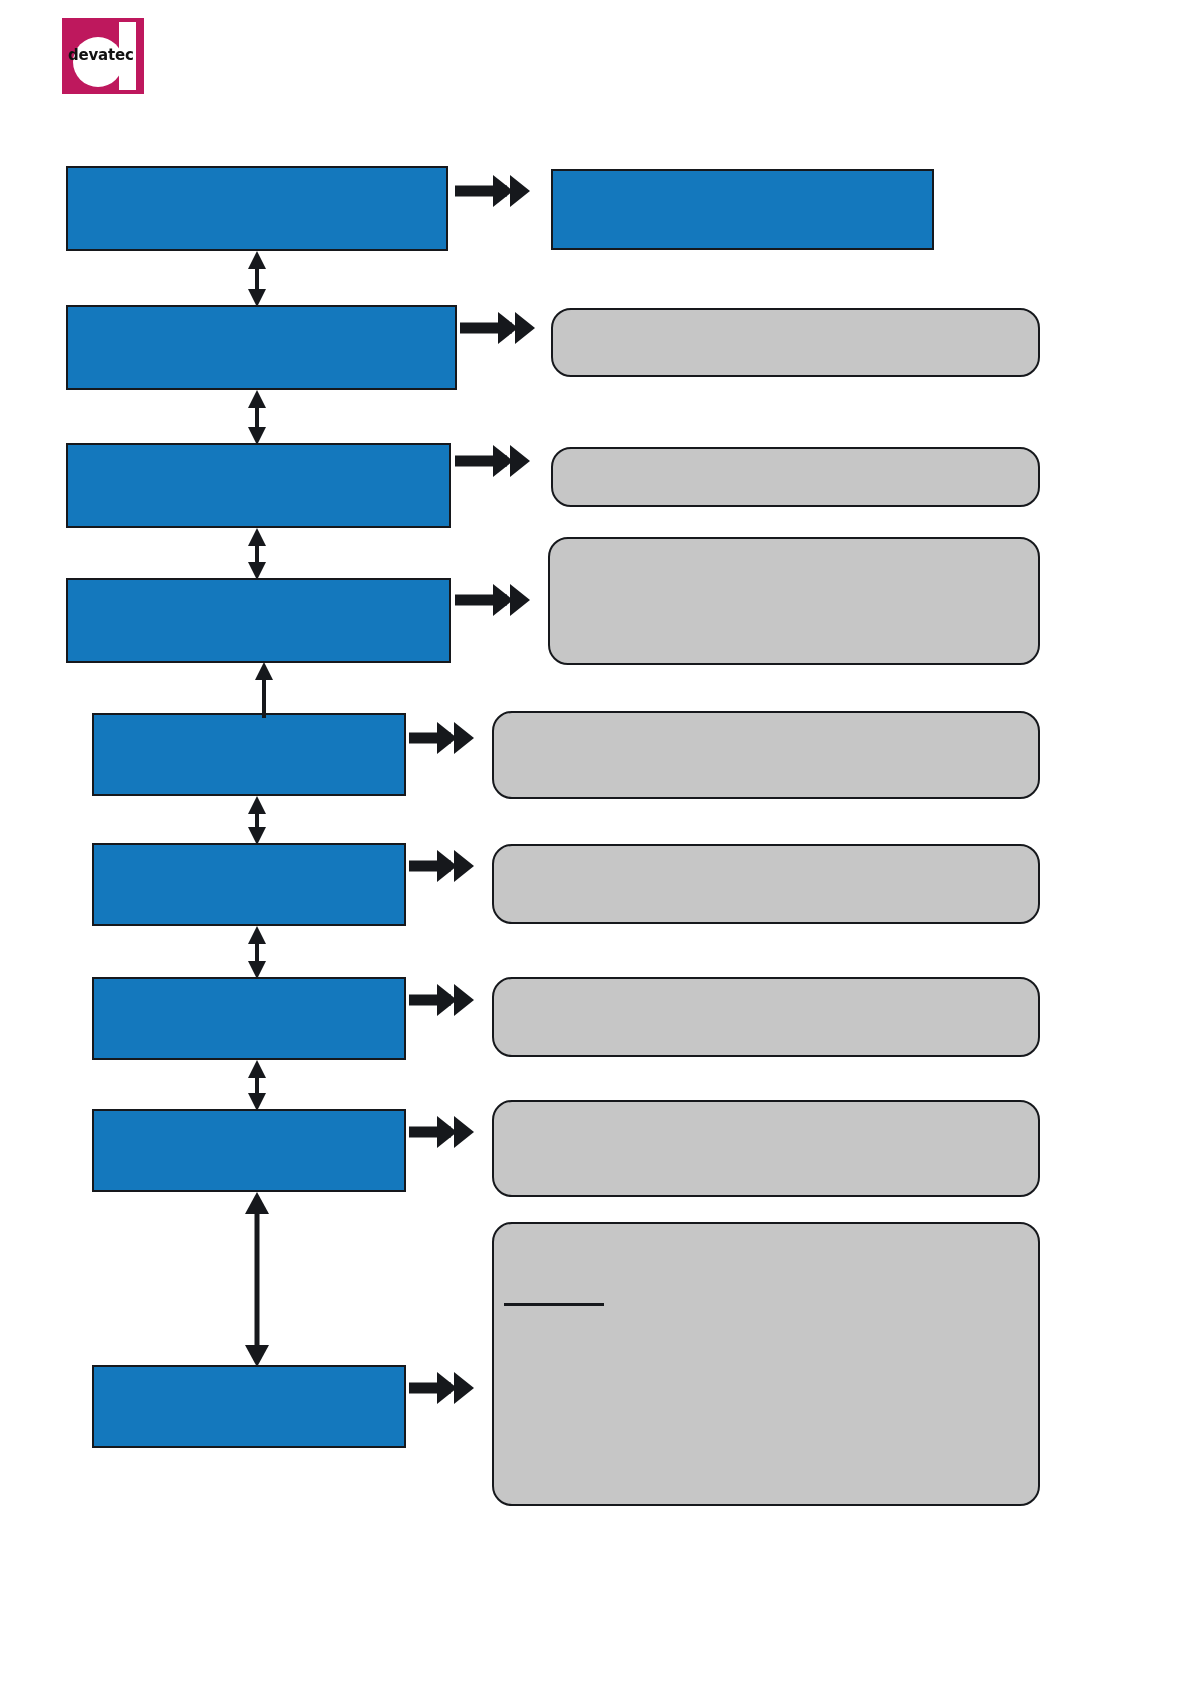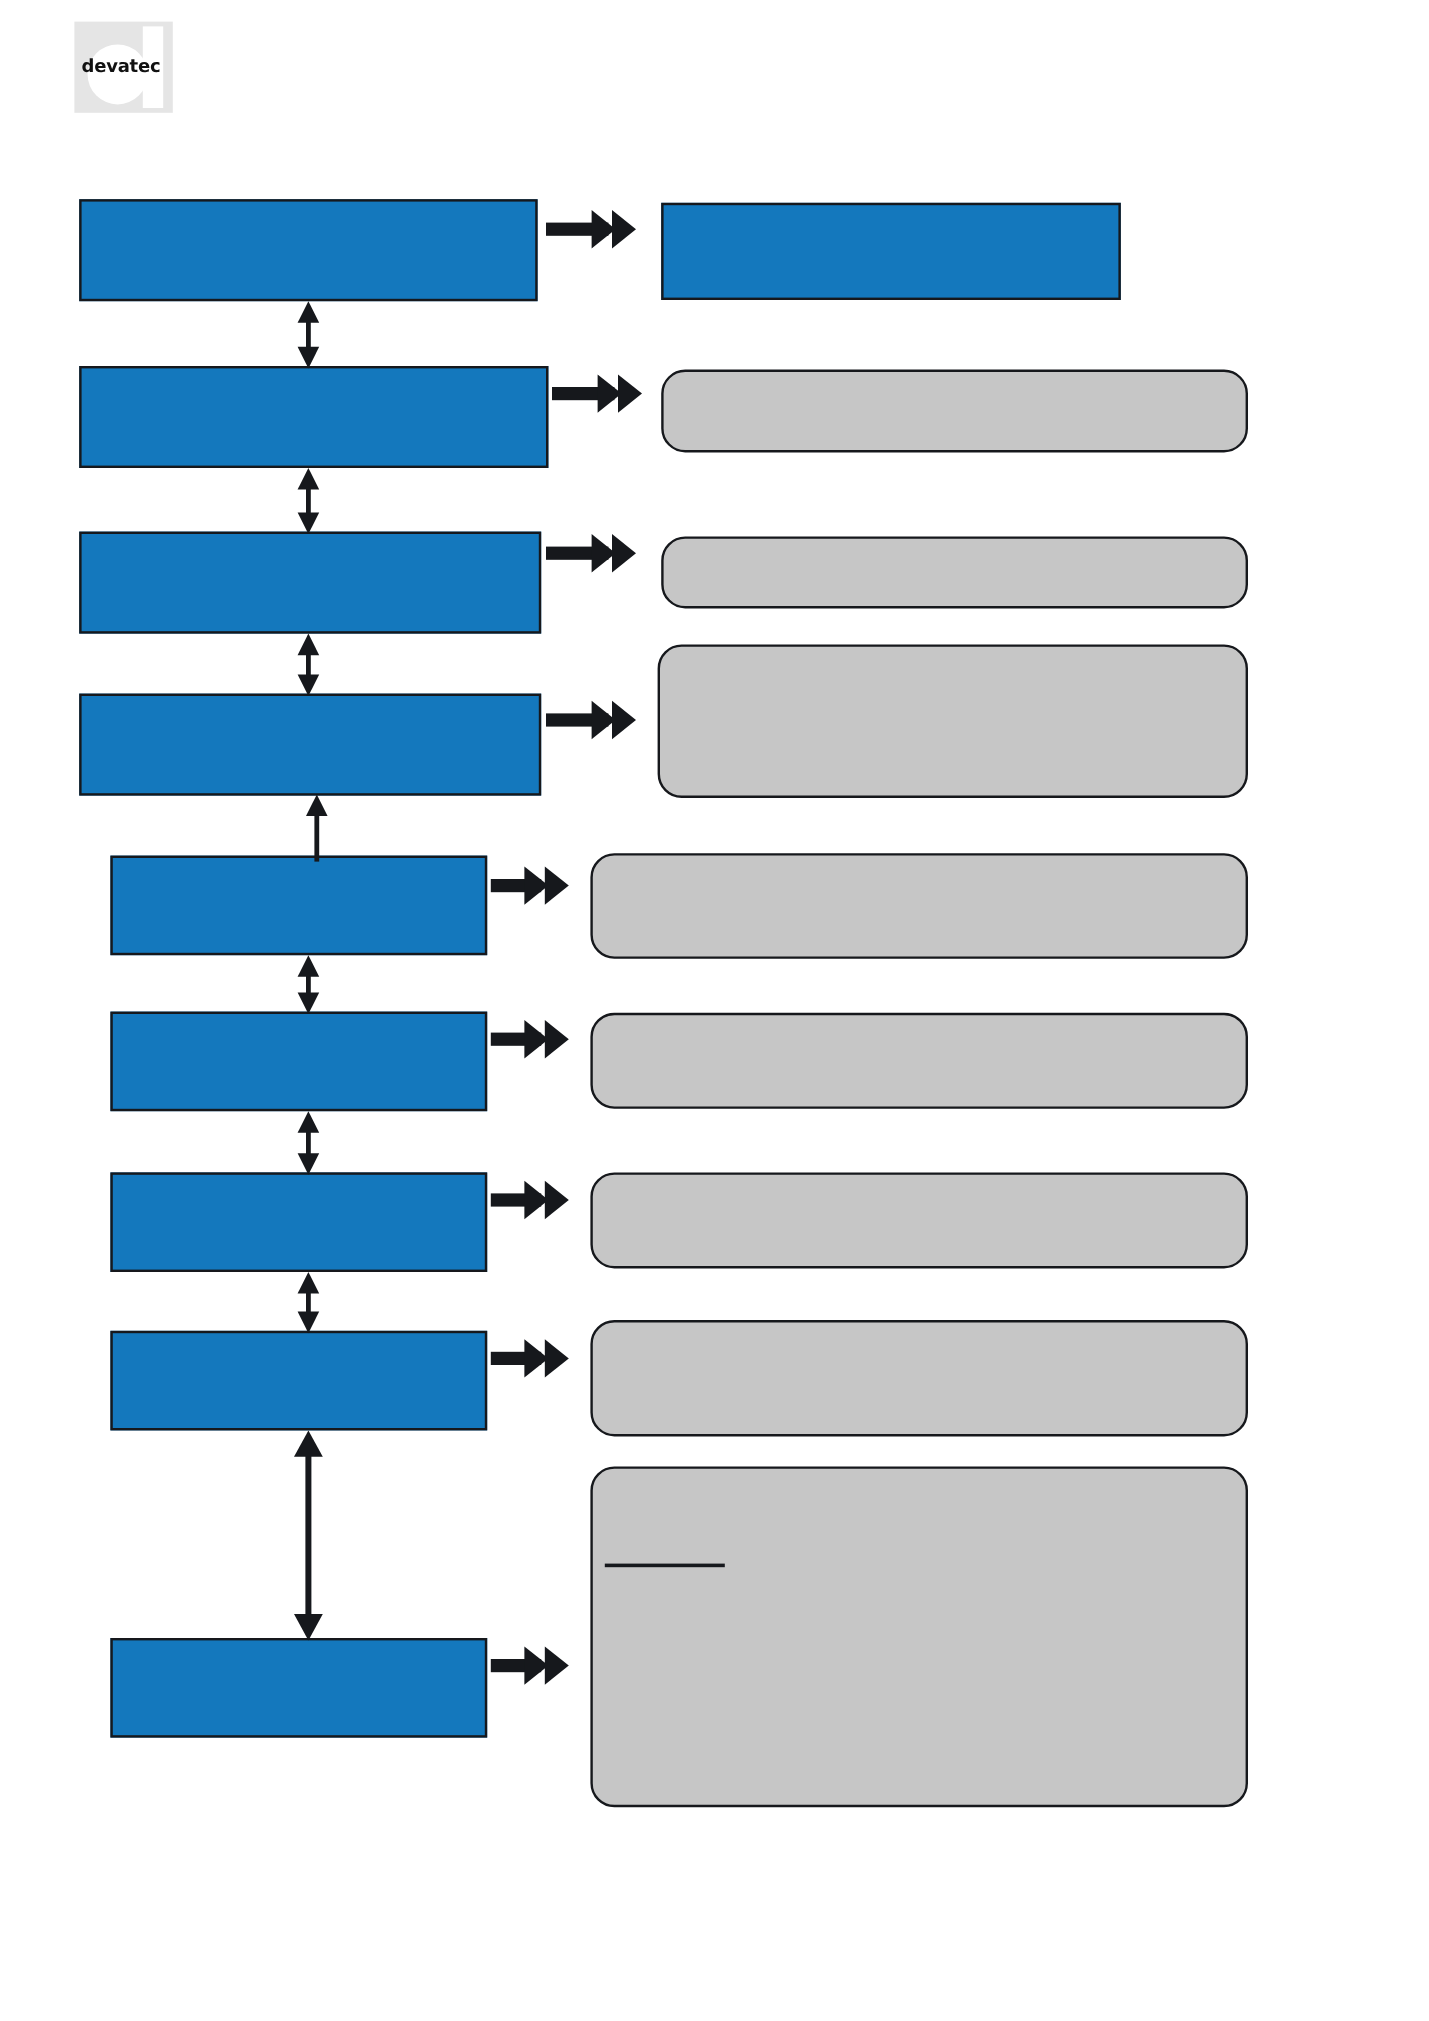--- a/index.html
+++ b/index.html
@@ -7,21 +7,21 @@
     font-family:"Liberation Sans", sans-serif;
     width:1191px;height:1684px;position:relative;overflow:hidden;
     background:#ffffff;
   }
   #page{position:absolute;left:0;top:0;width:1191px;height:1684px;}
 
   
   .logo{
     position:absolute;
     left:62px;top:18px;width:82px;height:76px;
-    background:#e5e5e5;
+    background:#be185d;
     border:0;
     overflow:hidden;
   }
   .logo-disc{
     position:absolute;left:11px;top:19px;width:50px;height:50px;
     background:#ffffff;border-radius:50%;
   }
   .logo-bar{
     position:absolute;right:8px;top:4px;width:17px;height:68px;
     background:#ffffff;

